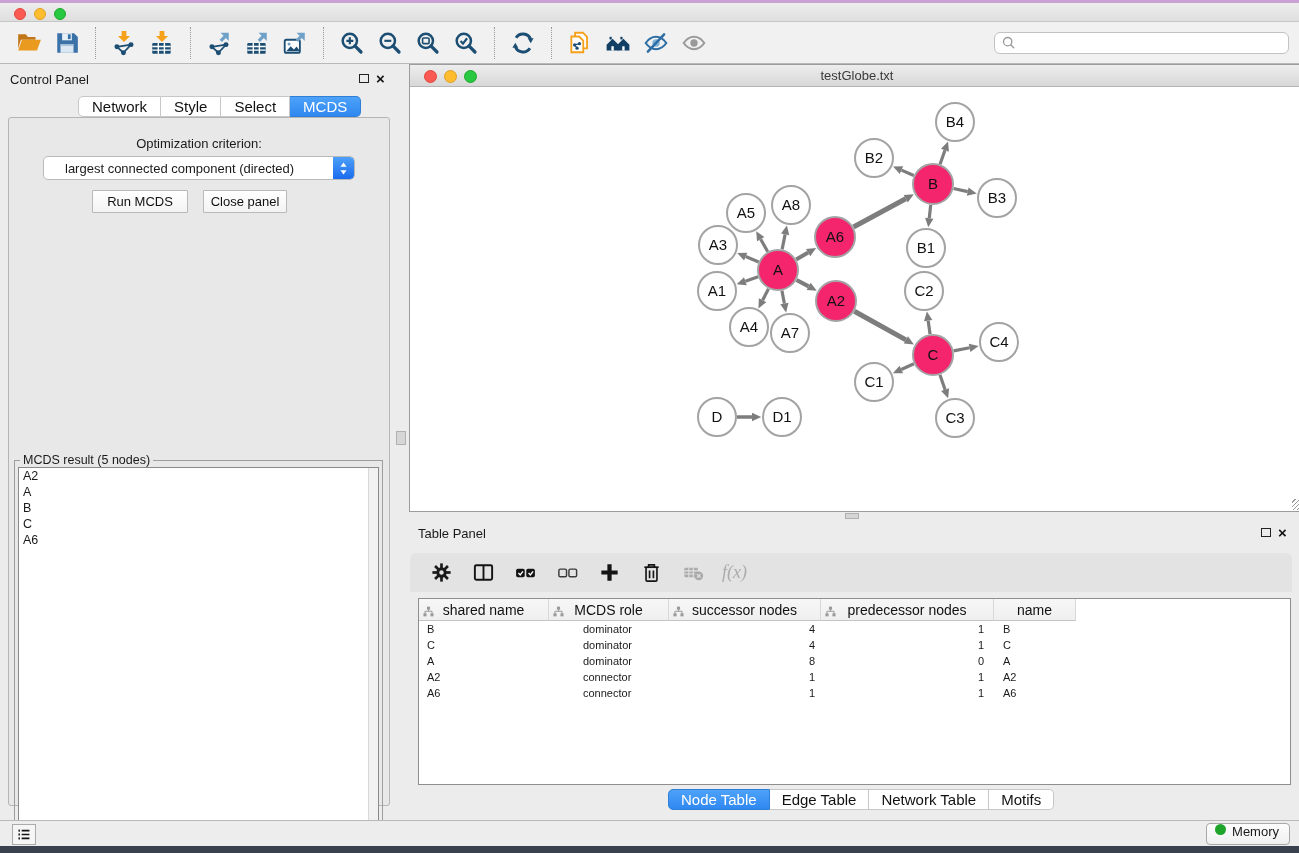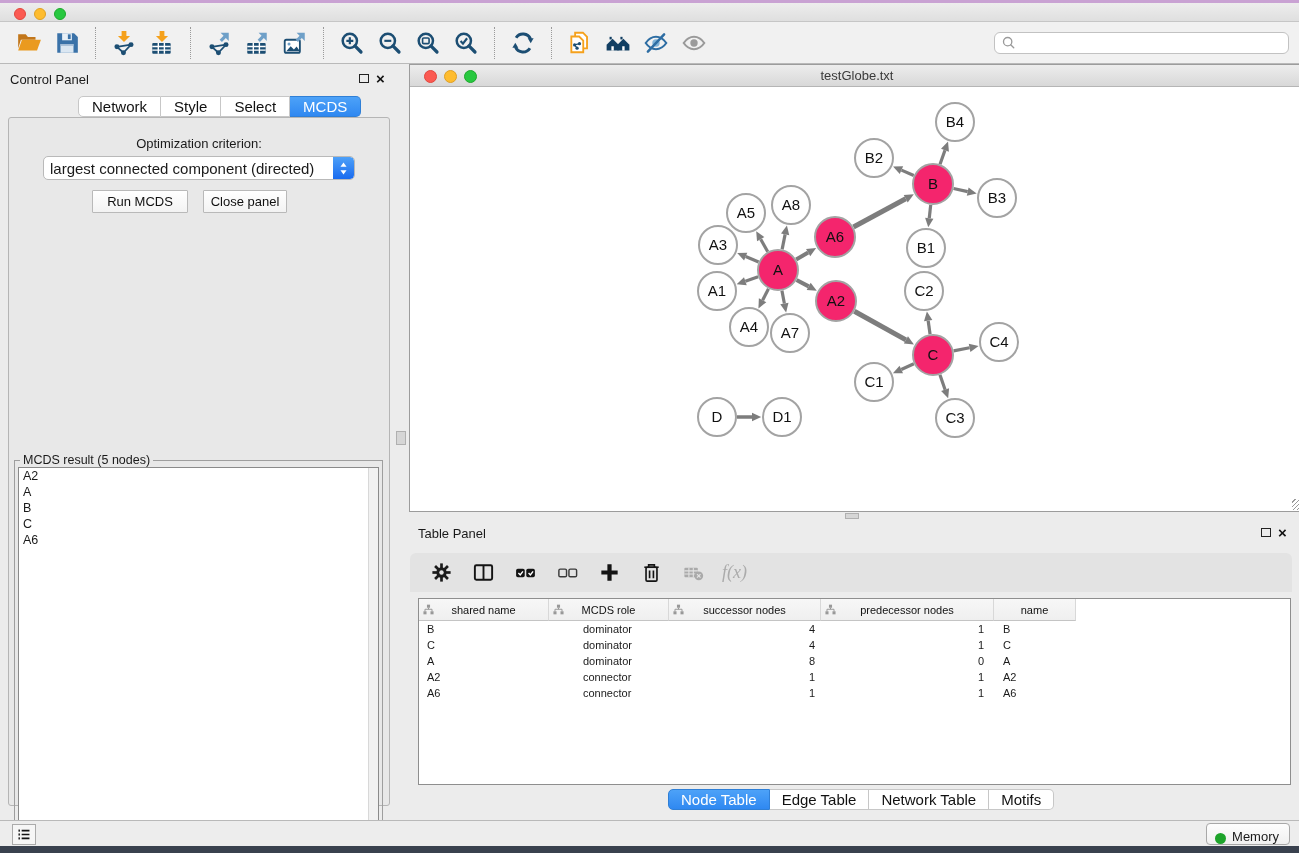--- a/index.html
+++ b/index.html
@@ -45,21 +45,21 @@
   .seg-tabs{position:absolute;display:flex;}
   .cp-tabs{left:78px;top:96px;}
   .seg-tab{background:#fff;border:1px solid #c7c7c7;border-left:none;padding:2px 13px;height:21px;
            font-size:15px;display:flex;align-items:center;color:#111;}
   .seg-tab:first-child{border-left:1px solid #c7c7c7;border-radius:5px 0 0 5px;}
   .seg-tab:last-child{border-radius:0 5px 5px 0;}
   .seg-tab.active{background:linear-gradient(#4da2f8,#2f88f1);border-color:#2f7fd6;color:#fff;}
   .opt-label{position:absolute;left:0;top:136px;width:398px;text-align:center;}
   .dropdown{position:absolute;left:43px;top:156px;width:312px;height:24px;background:#fff;
             border:1px solid #b9b9b9;border-radius:5px;display:flex;align-items:center;overflow:hidden;}
-  .dropdown .dd-text{flex:1;padding-left:6px;font-size:15px;}
+  .dropdown .dd-text{flex:1;padding-left:21px;font-size:13px;}
   .dd-stepper{width:21px;height:100%;background:linear-gradient(#4da0f8,#1a6bef);
               display:flex;align-items:center;justify-content:center;border-radius:0 4px 4px 0;}
   .dd-stepper svg{width:9px;height:15px;}
   .cp-btn{position:absolute;height:23px;background:linear-gradient(#ffffff,#f3f3f3);
           border:1px solid #b9b9b9;border-radius:1px;font:13px "Liberation Sans",sans-serif;
           display:flex;align-items:center;justify-content:center;color:#111;}
   .btn-run{left:92px;top:190px;width:96px;}
   .btn-close{left:203px;top:190px;width:84px;}
   .groupbox{position:absolute;left:14px;top:460px;width:369px;height:417px;border:1px solid #9e9e9e;}
   .groupbox-legend{position:absolute;left:5px;top:-8px;background:#e8e8e8;padding:0 3px;font-size:12.5px;}
@@ -93,35 +93,35 @@
   .tp-toolbar{position:absolute;left:410px;top:553px;width:882px;height:39px;background:#e3e3e3;
               border-radius:6px 6px 0 0;display:flex;align-items:center;padding:0 10px;}
   .tp-toolbar .tbicon{margin:0 6px;}
   .tp-toolbar .tbicon svg{width:23px;height:23px;}
   .fx-label{font-family:"Liberation Serif",serif;font-style:italic;font-size:18px;color:#ababab;margin-left:8px;}
   .table-wrap{position:absolute;left:418px;top:598px;width:873px;height:187px;background:#fff;
               border:1px solid #8e8e8e;overflow:hidden;}
   .thead{display:flex;height:22px;}
   .th{position:relative;background:linear-gradient(#f7f7f7,#efefef);border-right:1px solid #d8d8d8;
       border-bottom:1px solid #c4c4c4;display:flex;align-items:center;justify-content:center;
-      font-size:11px;color:#111;}
+      font-size:14px;color:#111;}
   .th .hier{position:absolute;left:4px;top:5px;width:11px;height:11px;}
   .tr{display:flex;height:16px;align-items:center;}
   .td{font-size:11px;white-space:nowrap;overflow:hidden;}
   .table-tabs{left:668px;top:789px;}
   .table-tabs .seg-tab{padding:2px 12px;}
 
   
   .statusbar{position:absolute;left:0;top:820px;width:100%;height:26px;background:#ededed;
              border-top:1px solid #b9b9b9;}
   .status-list-btn{position:absolute;left:12px;top:3px;width:24px;height:21px;background:#f6f6f6;
                    border:1px solid #ababab;display:flex;align-items:center;justify-content:center;}
   .status-list-btn svg{width:17px;height:17px;}
   .memory-btn{position:absolute;right:9px;top:2px;height:22px;background:linear-gradient(#fdfdfd,#f0f0f0);
-              border:1px solid #a8a8a8;border-radius:4px;display:flex;align-items:flex-end;padding:0 10px 0 8px;
+              border:1px solid #a8a8a8;border-radius:4px;display:flex;align-items:flex-start;padding:0 10px 0 8px;
               font-size:13px;margin-left:8px;}
   .memory-dot{width:11px;height:11px;border-radius:50%;background:#1ea42b;margin-right:6px;}
 
   
   .graph-node text{font-family:"Liberation Sans","DejaVu Sans",sans-serif;font-size:15px;fill:#111;}
 </style>
 </head>
 <body>
 
 <div id="app">

